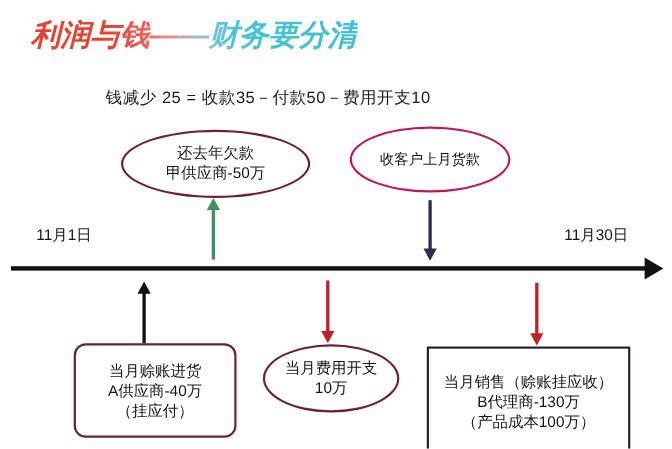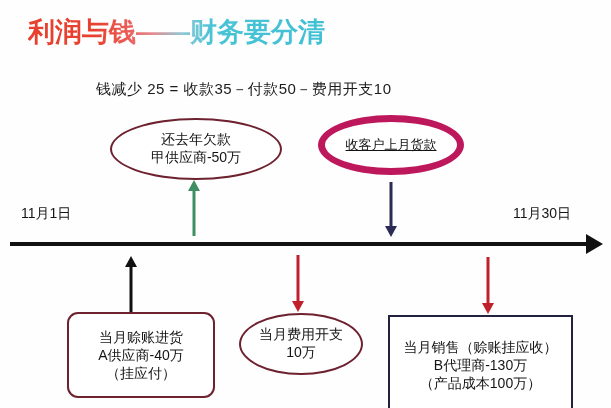--- a/index.html
+++ b/index.html
@@ -32,20 +32,21 @@
         #e8402f 0%,
         #e8402f 22%,
         #ea5a52 33%,
         #e48c92 42%,
         #8fc8d6 52%,
         #49c3d6 62%,
         #3fc0d4 100%);
     -webkit-background-clip: text;
     background-clip: text;
     color: transparent;
+    font-style: italic;
     -webkit-text-fill-color: transparent;
   }
 
   
   .formula {
     position: absolute;
     left: 96px;
     top: 80px;
     font-size: 15px;
     color: #1b1b1b;
@@ -72,39 +73,39 @@
     border-top: 10px solid transparent;
     border-bottom: 10px solid transparent;
     border-left: 17px solid #111111;
   }
   .date-label {
     position: absolute;
     font-size: 14px;
     color: #151515;
     white-space: nowrap;
   }
-  .date-left  { left: 21px;  top: 205px; }
+  .date-left  { left: 33px;  top: 205px; }
   .date-right { left: 513px; top: 205px; }
 
   
   .ellipse {
     position: absolute;
     border-radius: 50%;
     background: #ffffff;
     display: flex;
     flex-direction: column;
     align-items: center;
     justify-content: center;
     text-align: center;
     line-height: 1.28;
     color: #141414;
     box-sizing: border-box;
   }
   .ellipse-maroon { border: 2px solid #6e2230; }
-  .ellipse-navy   { border: 7px solid #be185d; text-decoration: underline; }
+  .ellipse-navy   { border: 2px solid #be185d; }
 
   .rect {
     position: absolute;
     background: #ffffff;
     display: flex;
     flex-direction: column;
     align-items: center;
     justify-content: center;
     text-align: center;
     line-height: 1.3;

